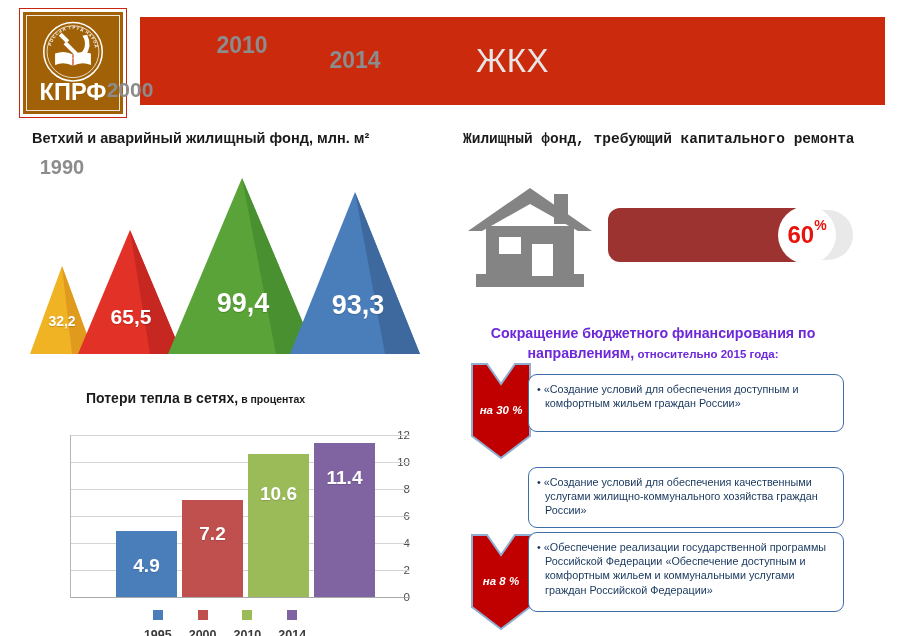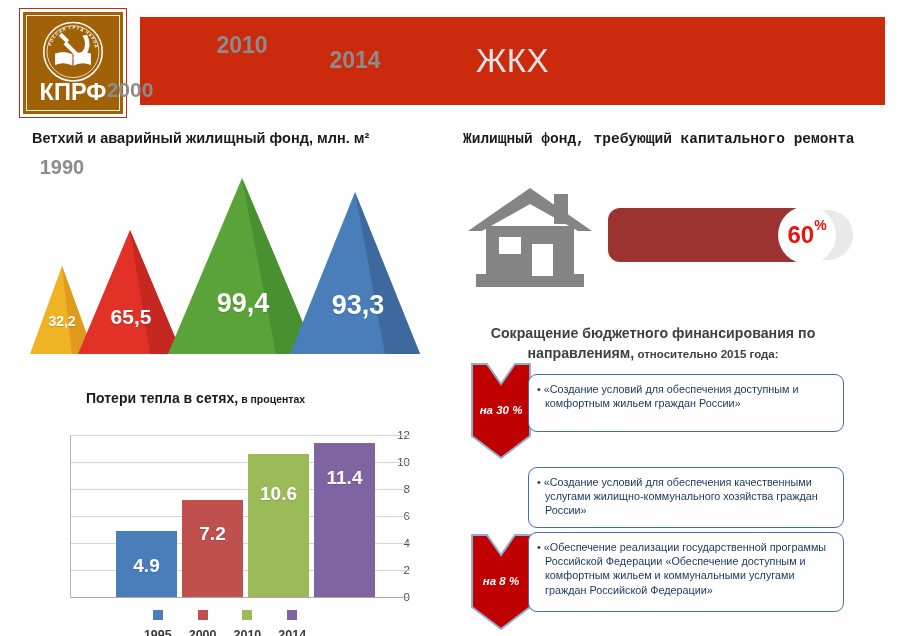--- a/index.html
+++ b/index.html
@@ -34,21 +34,21 @@
   .sec-title{
     position:absolute;font-weight:bold;color:#1a1a1a;font-size:14.5px;
     white-space:nowrap;
   }
   #pyr-title{left:32px;top:130px;}
   #house-title{left:463px;top:131px;font-family:Liberation Mono, monospace;}
   #bar-title{left:86px;top:390px;font-size:14px;}
   #bar-title .sub{font-size:10.5px;font-weight:bold;}
   #budget-title{
     position:absolute;left:458px;top:323px;width:390px;
-    text-align:center;font-weight:bold;color:#404040;font-size:14.2px;
+    text-align:center;font-weight:bold;color:#6d28d9;font-size:14.2px;
     line-height:20px;
   }
   #budget-title .sub{font-size:11.5px;font-weight:bold;}
 
   
   #pyramids{position:absolute;left:0;top:150px;width:440px;height:215px;}
   .pyr-year{
     position:absolute;color:#8c8c8c;font-size:21px;font-weight:bold;
     text-align:center;
   }

